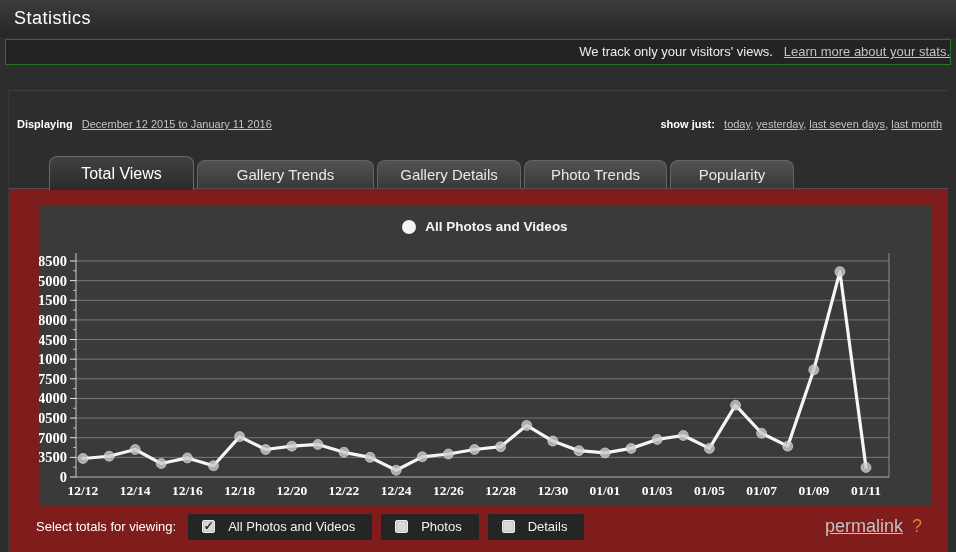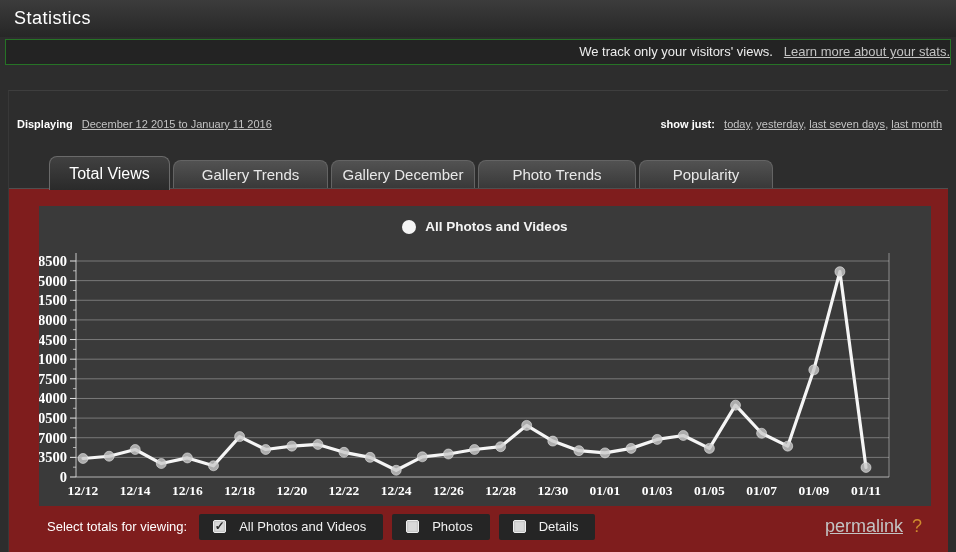--- a/index.html
+++ b/index.html
@@ -123,21 +123,21 @@
   }
   .controls-row {
     position: absolute;
     top: 324px; left: 27px; right: 26px;
     height: 27px;
     display: flex;
     align-items: center;
     gap: 9px;
     font-size: 13px;
   }
-  .select-label { color: #ffffff; margin-right: 3px; white-space: nowrap; margin-left: 11px; }
+  .select-label { color: #ffffff; margin-right: 3px; white-space: nowrap; }
   .checkbox-btn {
     display: flex;
     align-items: center;
     gap: 13px;
     height: 26px;
     padding: 0 17px 0 14px;
     background: #252525;
     border-radius: 2px;
     cursor: pointer;
     white-space: nowrap;
@@ -192,25 +192,25 @@
       <b>show just:</b>
       <span>&nbsp;</span>
       <a class="link">today</a><span class="sep">,</span>
       <a class="link">yesterday</a><span class="sep">,</span>
       <a class="link">last seven days</a><span class="sep">,</span>
       <a class="link">last month</a>
     </div>
   </div>
 
   <div class="tabs">
-    <div class="tab active" style="width:121px">Total Views</div>
-    <div class="tab" style="width:155px">Gallery Trends</div>
-    <div class="tab" style="width:144px">Gallery December</div>
-    <div class="tab" style="width:158px">Photo Trends</div>
-    <div class="tab" style="width:134px">Popularity</div>
+    <div class="tab active" style="width:145px">Total Views</div>
+    <div class="tab" style="width:177px">Gallery Trends</div>
+    <div class="tab" style="width:144px">Gallery Details</div>
+    <div class="tab" style="width:143px">Photo Trends</div>
+    <div class="tab" style="width:124px">Popularity</div>
   </div>
 
   <div class="panel">
 
     <div class="chart-container">
       <div class="legend">
         <span class="legend-dot"></span>
         <span class="legend-label">All Photos and Videos</span>
       </div>
       <div class="chart-svg-holder" id="chart-holder"><svg width="892" height="260">

